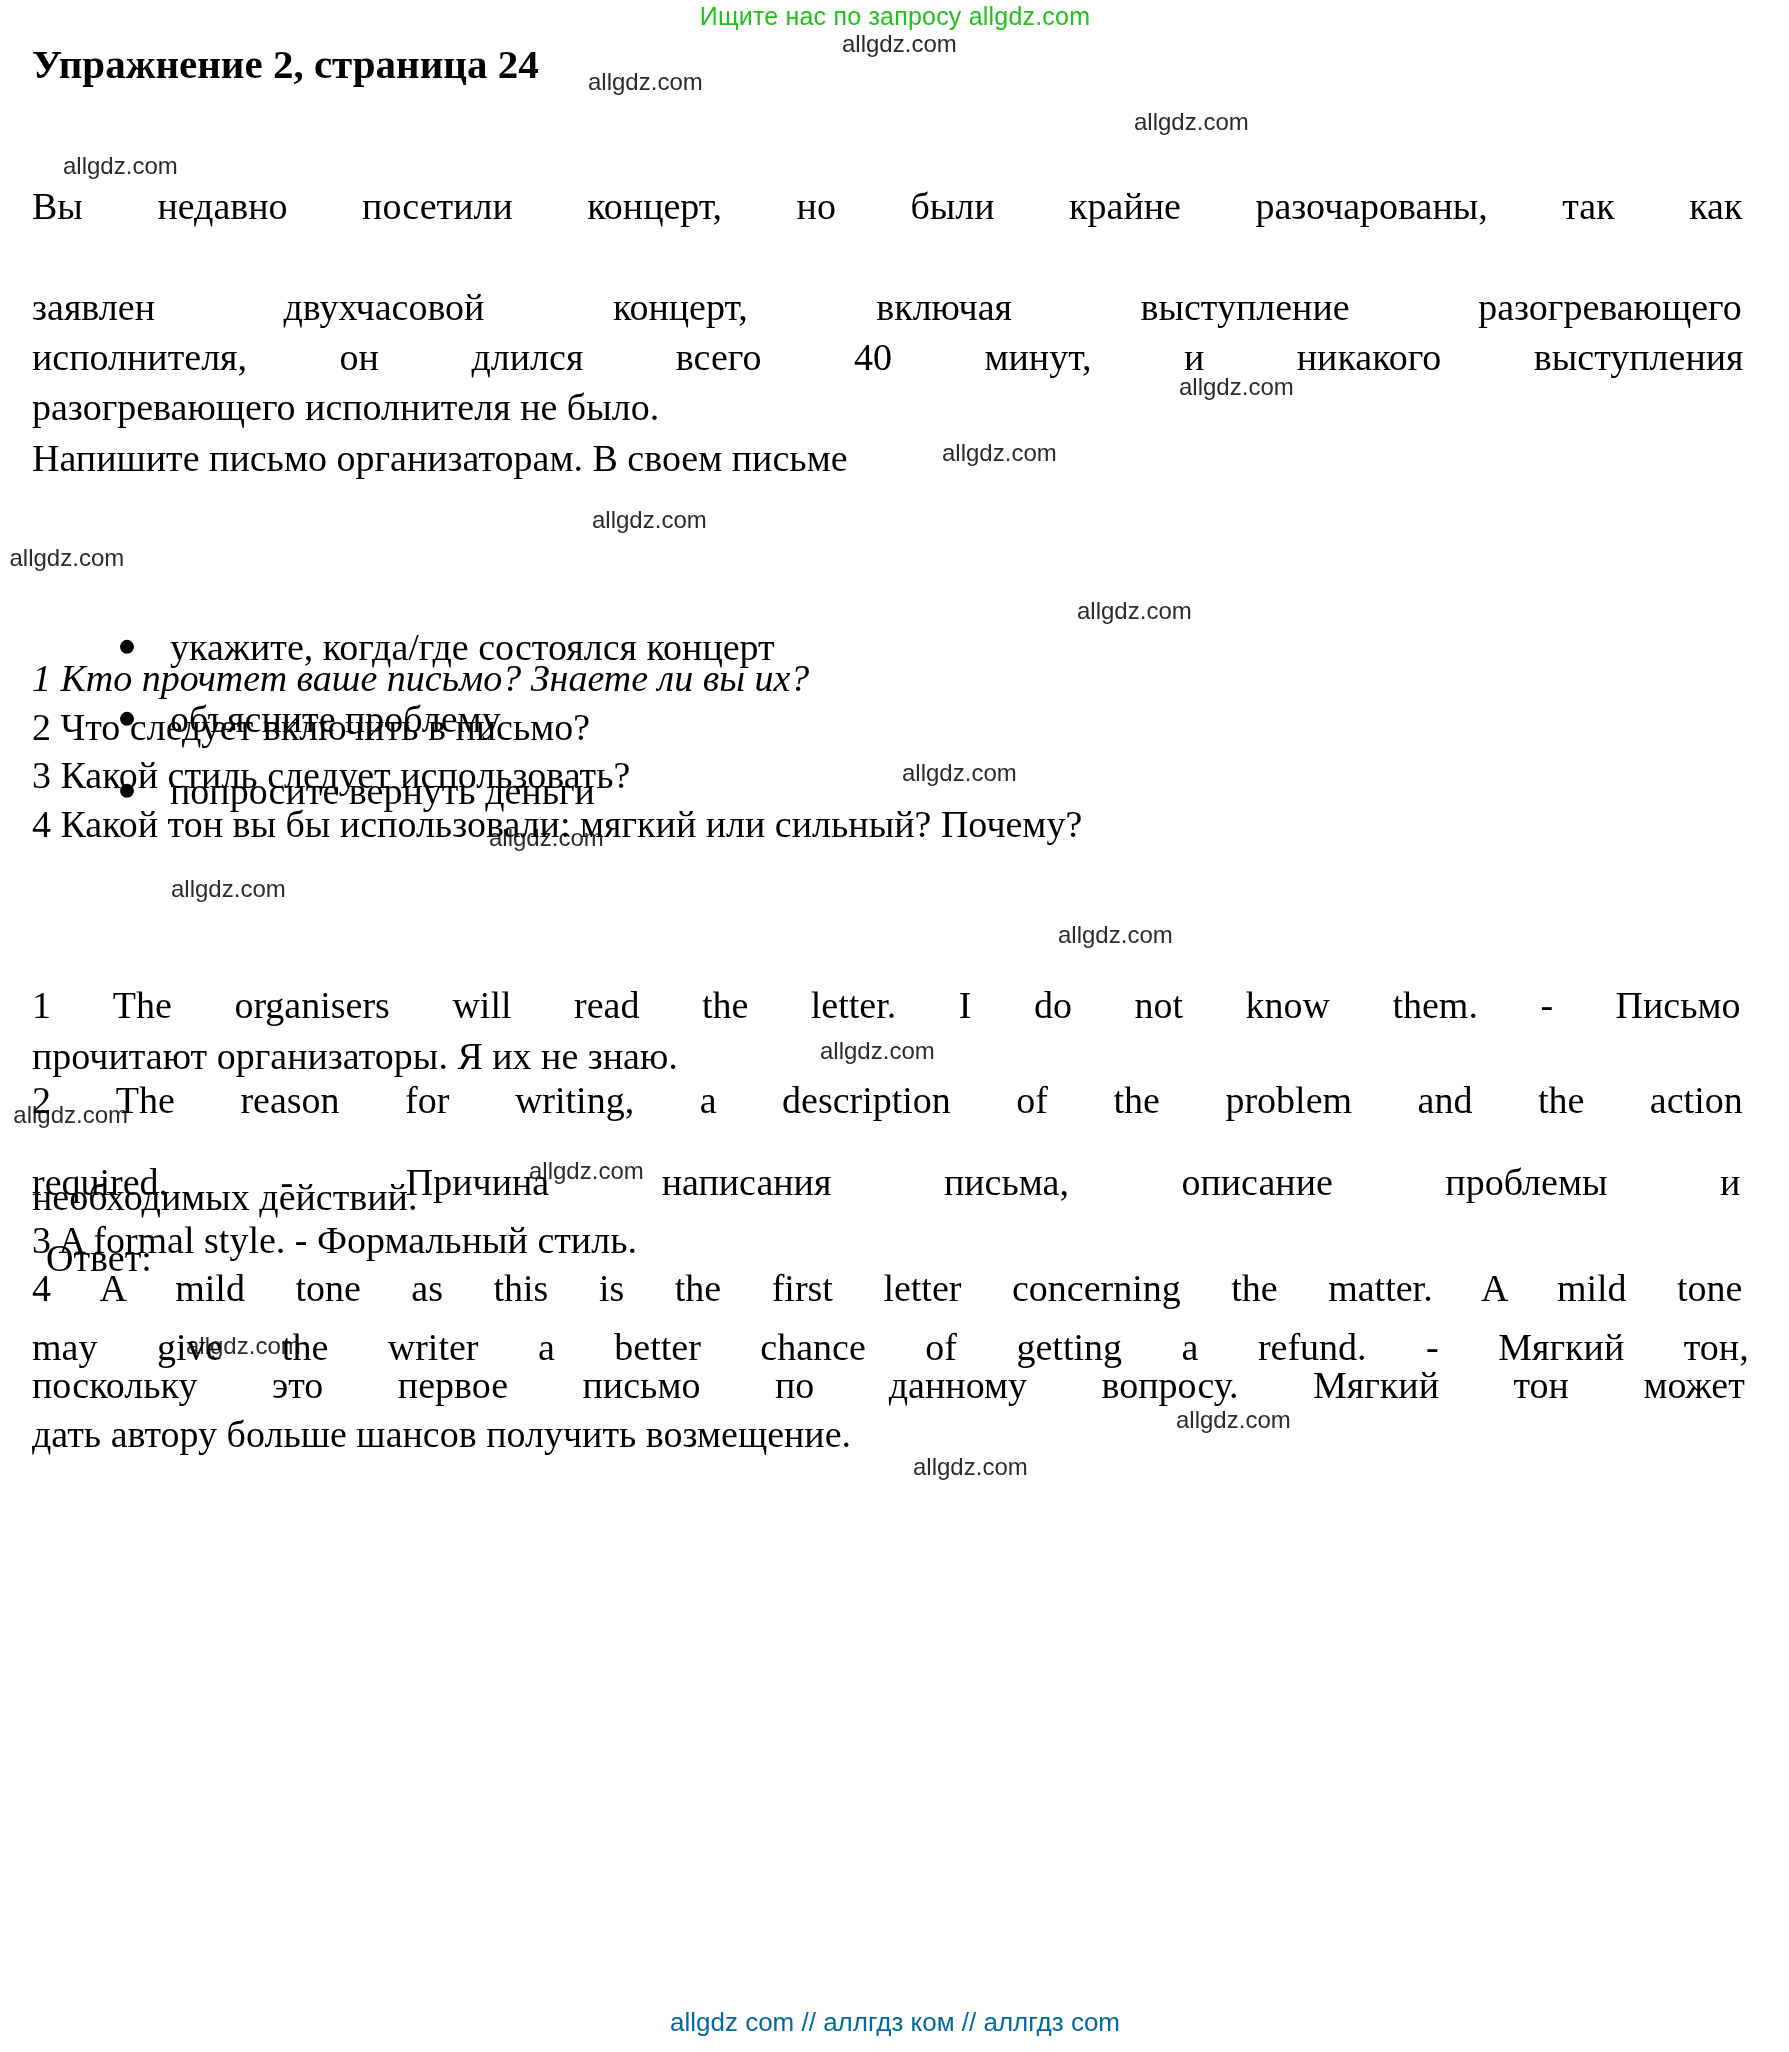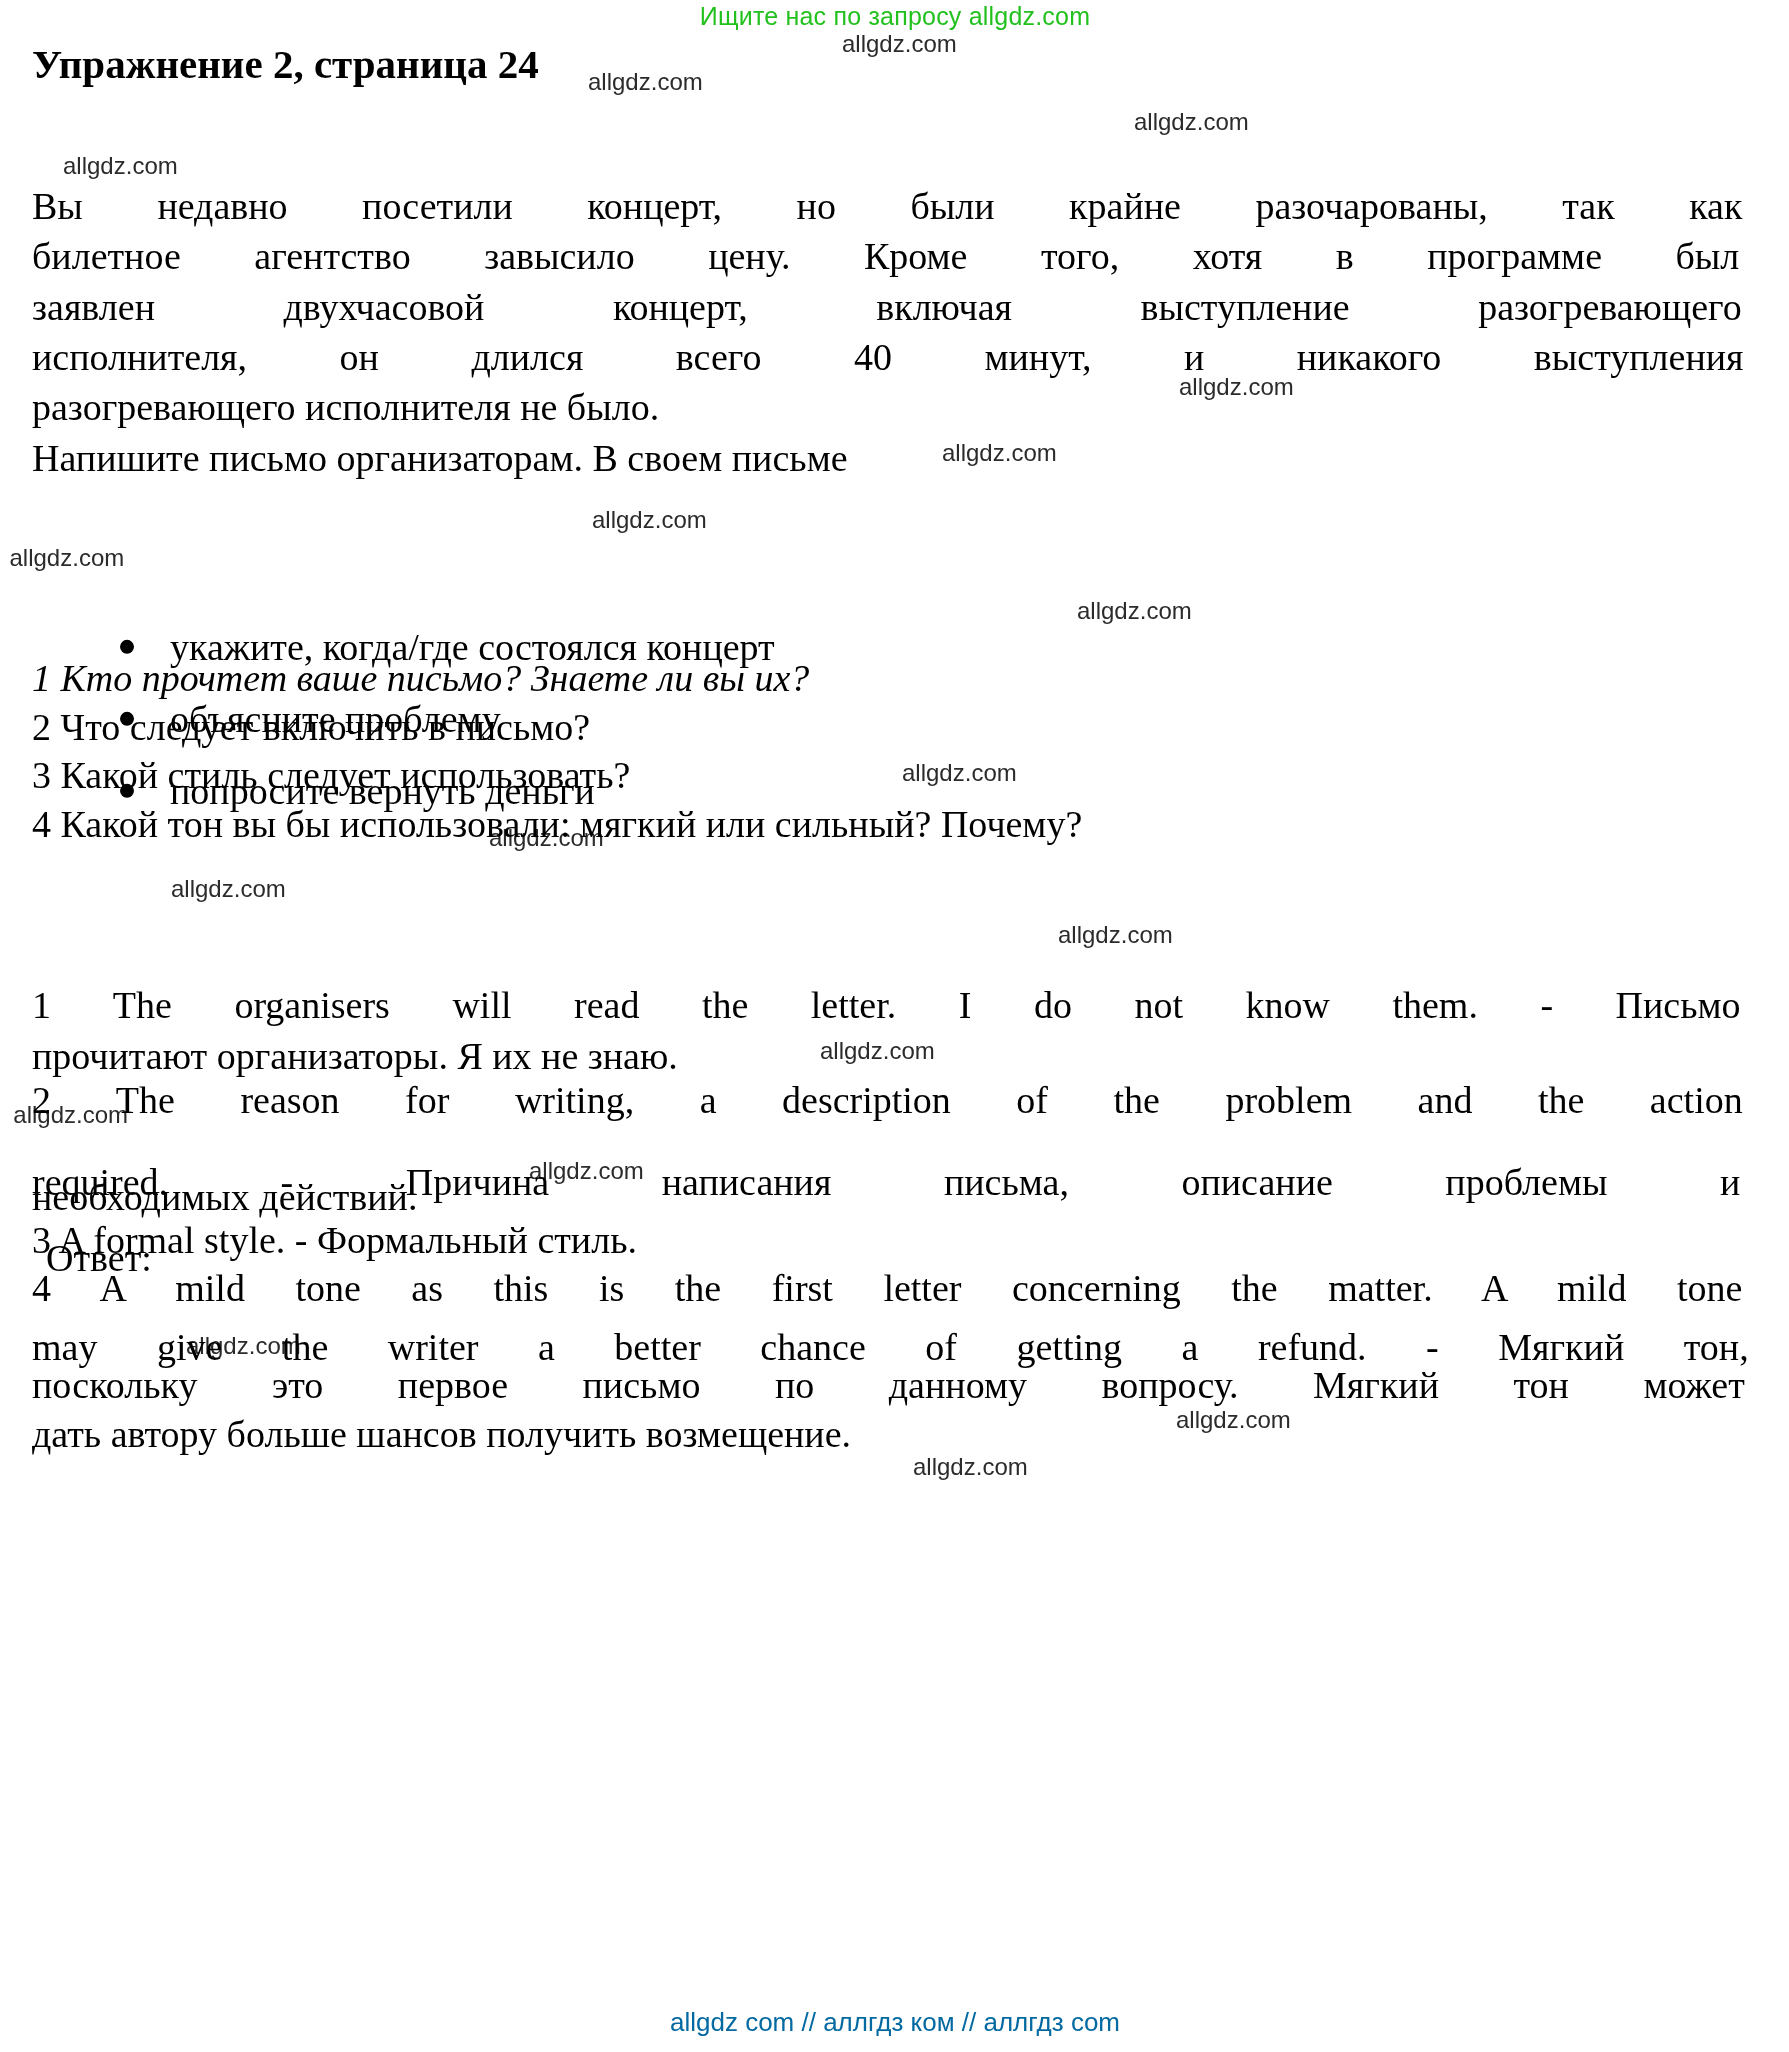--- a/index.html
+++ b/index.html
@@ -184,23 +184,20 @@
   <div class="wm" style="left:529px; top:1157px;">allgdz.com</div>
   <div class="wm" style="left:186px; top:1332px;">allgdz.com</div>
   <div class="wm" style="left:1176px; top:1406px;">allgdz.com</div>
   <div class="wm" style="left:913px; top:1453px;">allgdz.com</div>
 
   <div class="title">Упражнение 2, страница 24</div>
 
   <div class="para" style="top: 181px; text-align: left;">
     <span class="jline" style="white-space: nowrap; display: inline-block; word-spacing: 65px;">Вы недавно посетили концерт, но были крайне разочарованы, так как</span>
   </div>
-  <div class="para" style="top: 231px; text-align: left;">
-    <span class="jline" style="white-space: nowrap; display: inline-block; word-spacing: 64px;">билетное агентство завысило цену. Кроме того, хотя в программе был</span>
-  </div>
   <div class="para" style="top: 282px; text-align: left;">
     <span class="jline" style="white-space: nowrap; display: inline-block; word-spacing: 119px;">заявлен двухчасовой концерт, включая выступление разогревающего</span>
   </div>
   <div class="para" style="top: 332px; text-align: left;">
     <span class="jline stretch" style="white-space: nowrap; display: inline-block; word-spacing: 83px;">исполнителя, он длился всего 40 минут, и никакого выступления</span>
   </div>
   <div class="plain" style="top:382px;">разогревающего исполнителя не было.</div>
 
   <div class="plain" style="top:433px;">Напишите письмо организаторам. В своем письме</div>
 

